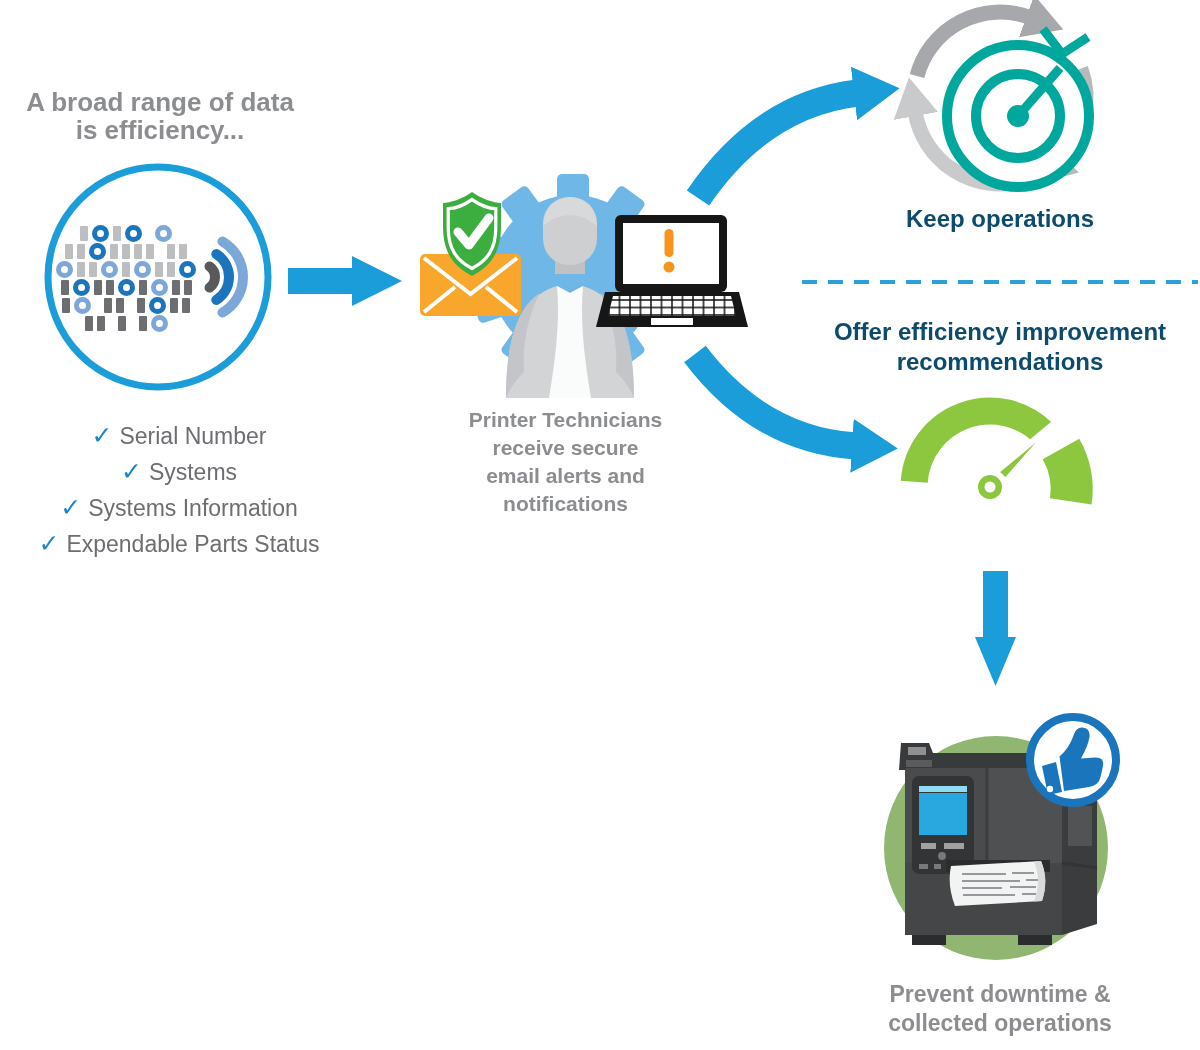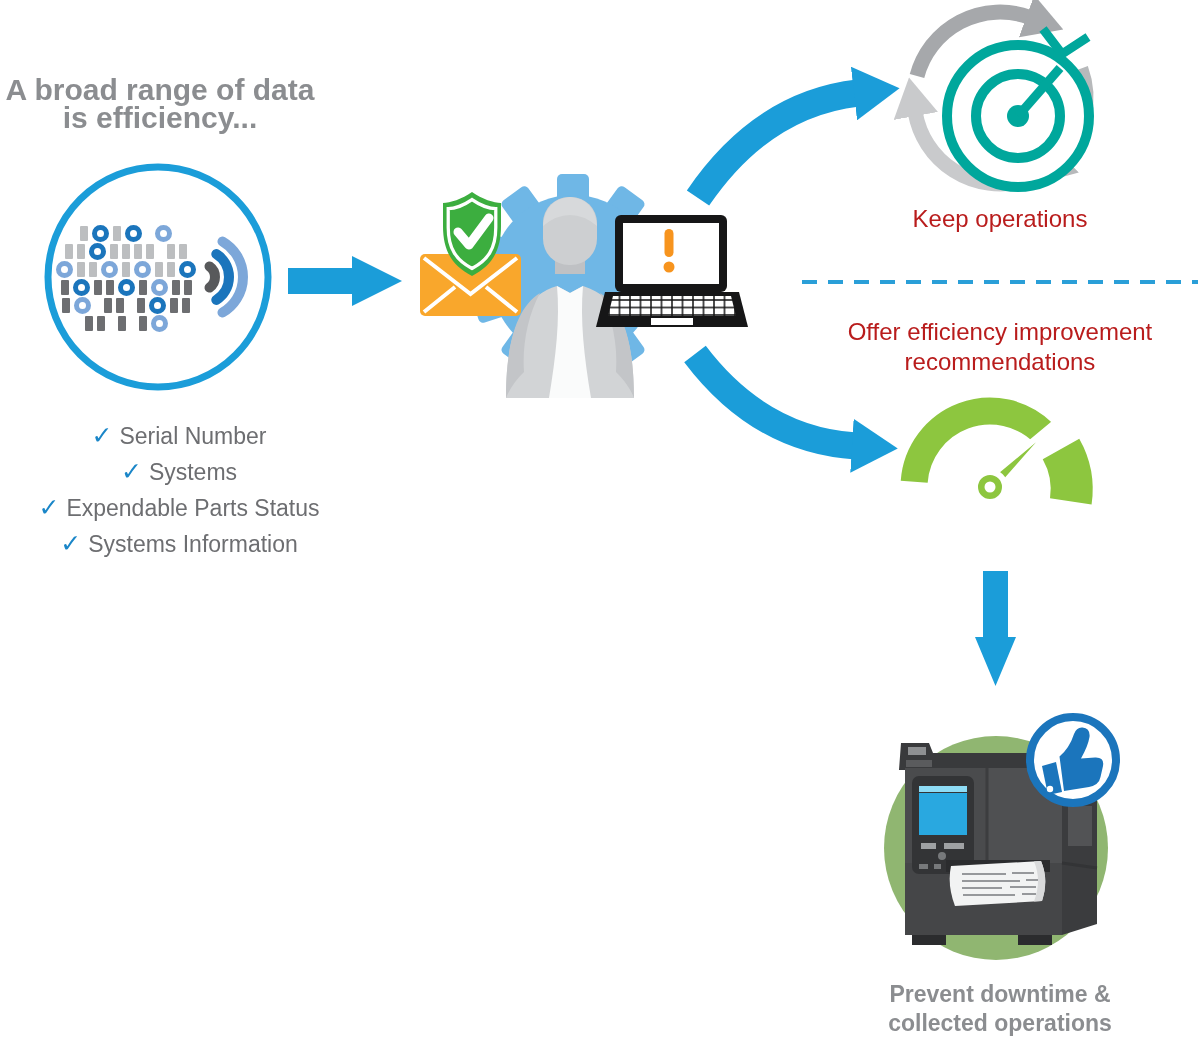--- a/index.html
+++ b/index.html
@@ -1,22 +1,22 @@
 <!DOCTYPE html>
 <html><head>
 <meta charset="utf-8">
 <style>
   html,body{margin:0;padding:0;background:#fff;}
   .canvas{position:relative;width:1200px;height:1050px;background:#fff;overflow:hidden;
           font-family:"Liberation Sans",sans-serif;}
   svg.art{position:absolute;left:0;top:0;width:1200px;height:1050px;}
   .txt{position:absolute;text-align:center;}
-  .gray-reg{color:#b91c1c;font-weight:400;}
+  .gray-reg{color:#0c4a6e;font-weight:700;}
   .gray-bold{color:#8b8d90;font-weight:700;}
-  .title{left:5px;top:76px;width:310px;font-size:30px;line-height:28px;}
+  .title{left:5px;top:88px;width:310px;font-size:26px;line-height:28px;}
   .center-caption{left:428px;top:406px;width:275px;font-size:21px;line-height:28px;}
   .keep-label{left:850px;top:203px;width:300px;font-size:24px;line-height:31px;}
   .eff-label{left:780px;top:317px;width:440px;font-size:24px;line-height:30px;}
   .prevent-label{left:840px;top:980px;width:320px;font-size:23px;line-height:29px;}
   .checklist{position:absolute;left:0;top:404px;width:330px;list-style:none;margin:14px;padding:0;
              text-align:center;}
   .checklist li{font-size:23px;line-height:36px;color:#6d6e71;}
   .check{color:#1a86c8;font-family:"DejaVu Sans",sans-serif;font-weight:700;
          margin-right:7px;font-size:25px;}
   .pattern{position:absolute;left:50px;top:224px;width:152px;}
@@ -244,24 +244,30 @@
         <span class="pbar" style="background: rgb(109, 110, 113);"></span>
         <span class="pgap"></span>
         <span class="pbar" style="background: rgb(109, 110, 113);"></span>
         <span class="pring" style="border-color: rgb(125, 167, 217);"></span>
       </div>
     </div>
 
   <ul class="checklist">
     <li><span class="check">✓</span><span>Serial Number</span></li>
     <li><span class="check">✓</span><span>Systems</span></li>
+    <li><span class="check">✓</span><span>Systems Information</span></li>
     <li><span class="check">✓</span><span>Expendable Parts Status</span></li>
-    <li><span class="check">✓</span><span>Systems Information</span></li>
   </ul>
 
+  <div class="txt center-caption gray-bold">
+    <div>Printer Technicians</div>
+    <div>receive secure</div>
+    <div>email alerts and</div>
+    <div>notifications</div>
+  </div>
 
   <div class="txt keep-label gray-reg">
     <div>Keep operations</div>
   </div>
 
   <div class="txt eff-label gray-reg">
     <div>Offer efficiency improvement</div>
     <div>recommendations</div>
   </div>
 

